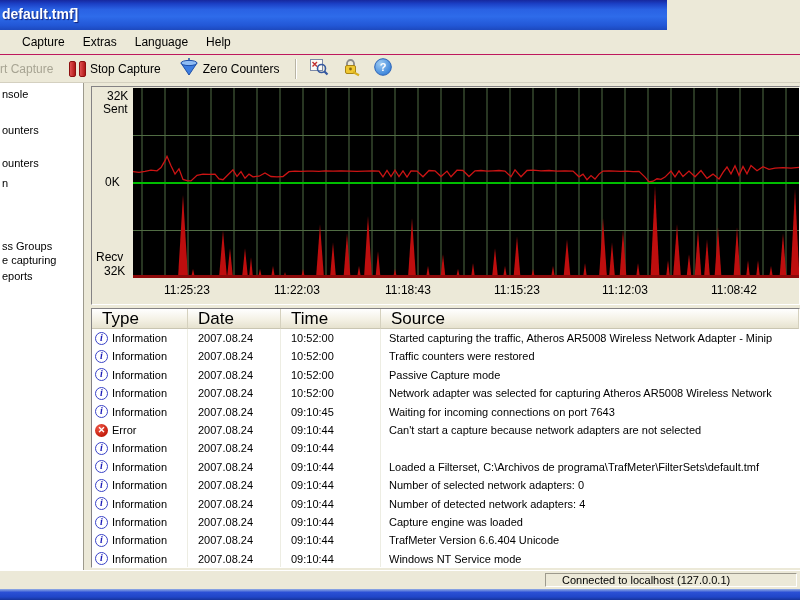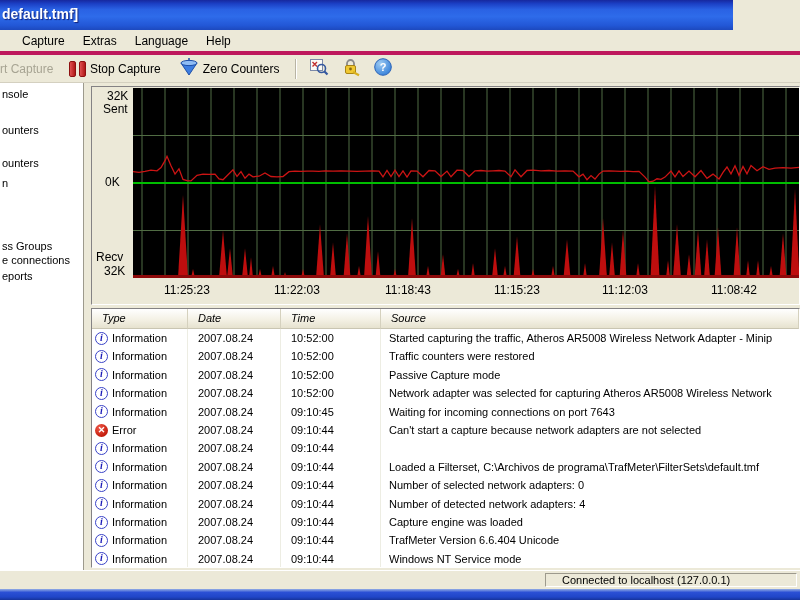--- a/index.html
+++ b/index.html
@@ -1,27 +1,27 @@
 <!DOCTYPE html>
 <html><head>
 <meta charset="utf-8">
 <style>
   html,body{margin:0;padding:0;background:#d4d0c8;}
   .window{position:relative;width:800px;height:600px;overflow:hidden;
           background:#ECE9D8;font-family:"Liberation Sans",sans-serif;color:#000;}
 
   
-  .titlebar{position:absolute;top:0;left:0;width:733px;height:30px;
-    background:linear-gradient(180deg,#17289E 0%,#1B3FC4 12%,#2A62E4 32%,#2E6BEA 55%,#2257D6 85%,#1D49BE 100%);}
+  .titlebar{position:absolute;top:0;left:0;width:648px;height:30px;
+    background:linear-gradient(180deg,#17289E 0%,#1B3FC4 12%,#2A62E4 32%,#2E6BEA 55%,#2257D6 85%,#1D49BE 100%);padding-left:19px;}
   .title-text{position:absolute;left:2px;top:6px;color:#fff;font-weight:bold;font-size:14px;
     text-shadow:1px 1px 1px #10207A;white-space:nowrap;}
 
   
   .menubar{position:absolute;top:30px;left:0;width:800px;height:25px;background:#ECE9D8;
-    border-bottom:4px solid #be185d;display:flex;align-items:center;padding-left:13px;box-sizing:border-box;}
+    border-bottom:1px solid #be185d;display:flex;align-items:center;padding-left:13px;box-sizing:border-box;}
   .menu-item{padding:3px 9px;font-size:12px;cursor:default;}
 
   
   .toolbar{position:absolute;top:55px;left:0;width:800px;height:28px;background:#ECE9D8;
     border-bottom:1px solid #D4D0C0;display:flex;align-items:center;font-size:12px;box-sizing:border-box;}
   .tb-start{color:#A7A493;width:57px;overflow:hidden;white-space:nowrap;margin-left:0;}
   .tb-btn{display:flex;align-items:center;gap:4px;padding:2px 4px;white-space:nowrap;}
   .pause-icon{display:inline-flex;gap:3px;}
   .pause-icon span{display:block;width:5px;height:14px;background:linear-gradient(90deg,#E05050,#B01818);
     border:1px solid #8E1010;border-radius:2px;}
@@ -48,21 +48,21 @@
   .plot-svg{position:absolute;left:41px;top:1px;}
   .time-axis{position:absolute;left:41px;top:193px;width:666px;height:20px;}
   .time-tick{position:absolute;top:3px;transform:translateX(-50%);font-size:12px;white-space:nowrap;}
 
   
   .log-table{position:absolute;top:225px;left:0;width:709px;bottom:2px;background:#fff;
     border:1px solid;border-color:#848284 #FFFFFF #FFFFFF #848284;box-sizing:border-box;overflow:hidden;}
   .log-header{display:grid;grid-template-columns:96px 93px 100px 1fr;height:20px;}
   .log-header .hcell{background:linear-gradient(180deg,#FFFFFF 0%,#F4F1E5 55%,#E6E2CF 100%);
     border-right:1px solid #D5D1BE;border-bottom:1px solid #C9C5B2;
-    font-size:11px;line-height:19px;padding-left:10px;box-sizing:border-box;white-space:nowrap;overflow:hidden;font-style:italic;}
+    font-size:17px;line-height:19px;padding-left:10px;box-sizing:border-box;white-space:nowrap;overflow:hidden;}
   .log-body{position:relative;}
   .log-row{display:grid;grid-template-columns:96px 93px 100px 1fr;height:18.4px;font-size:11px;}
   .log-row .cell{line-height:18.4px;white-space:nowrap;overflow:hidden;box-sizing:border-box;}
   .cell-type{display:flex;align-items:center;gap:4px;padding-left:3px;border-right:1px solid #EDEDE3;}
   .cell-date,.cell-time{padding-left:10px;border-right:1px solid #EDEDE3;}
   .cell-source{padding-left:8px;}
   .msg-icon{flex:0 0 auto;width:13px;height:13px;border-radius:50%;text-align:center;box-sizing:border-box;}
   .msg-icon.info{background:#fff;border:1.5px solid #3A43C8;color:#1D1DB8;
     font:bold italic 10px/10px "Liberation Serif",serif;}
   .msg-icon.error{background:radial-gradient(circle at 35% 30%,#F05848,#C01808 75%);
@@ -149,21 +149,21 @@
     </div>
   </div>
 
   <div class="main">
     <div class="sidebar">
         <div class="tree-item" style="top: 5px;">nsole</div>
         <div class="tree-item" style="top: 41px;">ounters</div>
         <div class="tree-item" style="top: 74px;">ounters</div>
         <div class="tree-item" style="top: 94px;">n</div>
         <div class="tree-item" style="top: 157px;">ss Groups</div>
-        <div class="tree-item" style="top: 171px;">e connections</div>
+        <div class="tree-item" style="top: 171px;">e capturing</div>
         <div class="tree-item" style="top: 187px;">eports</div>
       </div>
 
     <div class="content">
 
       <div class="graph-panel">
         <span class="y-label lab-top32">32K</span>
         <span class="y-label lab-sent">Sent</span>
         <span class="y-label lab-zero">0K</span>
         <span class="y-label lab-recv">Recv</span>

